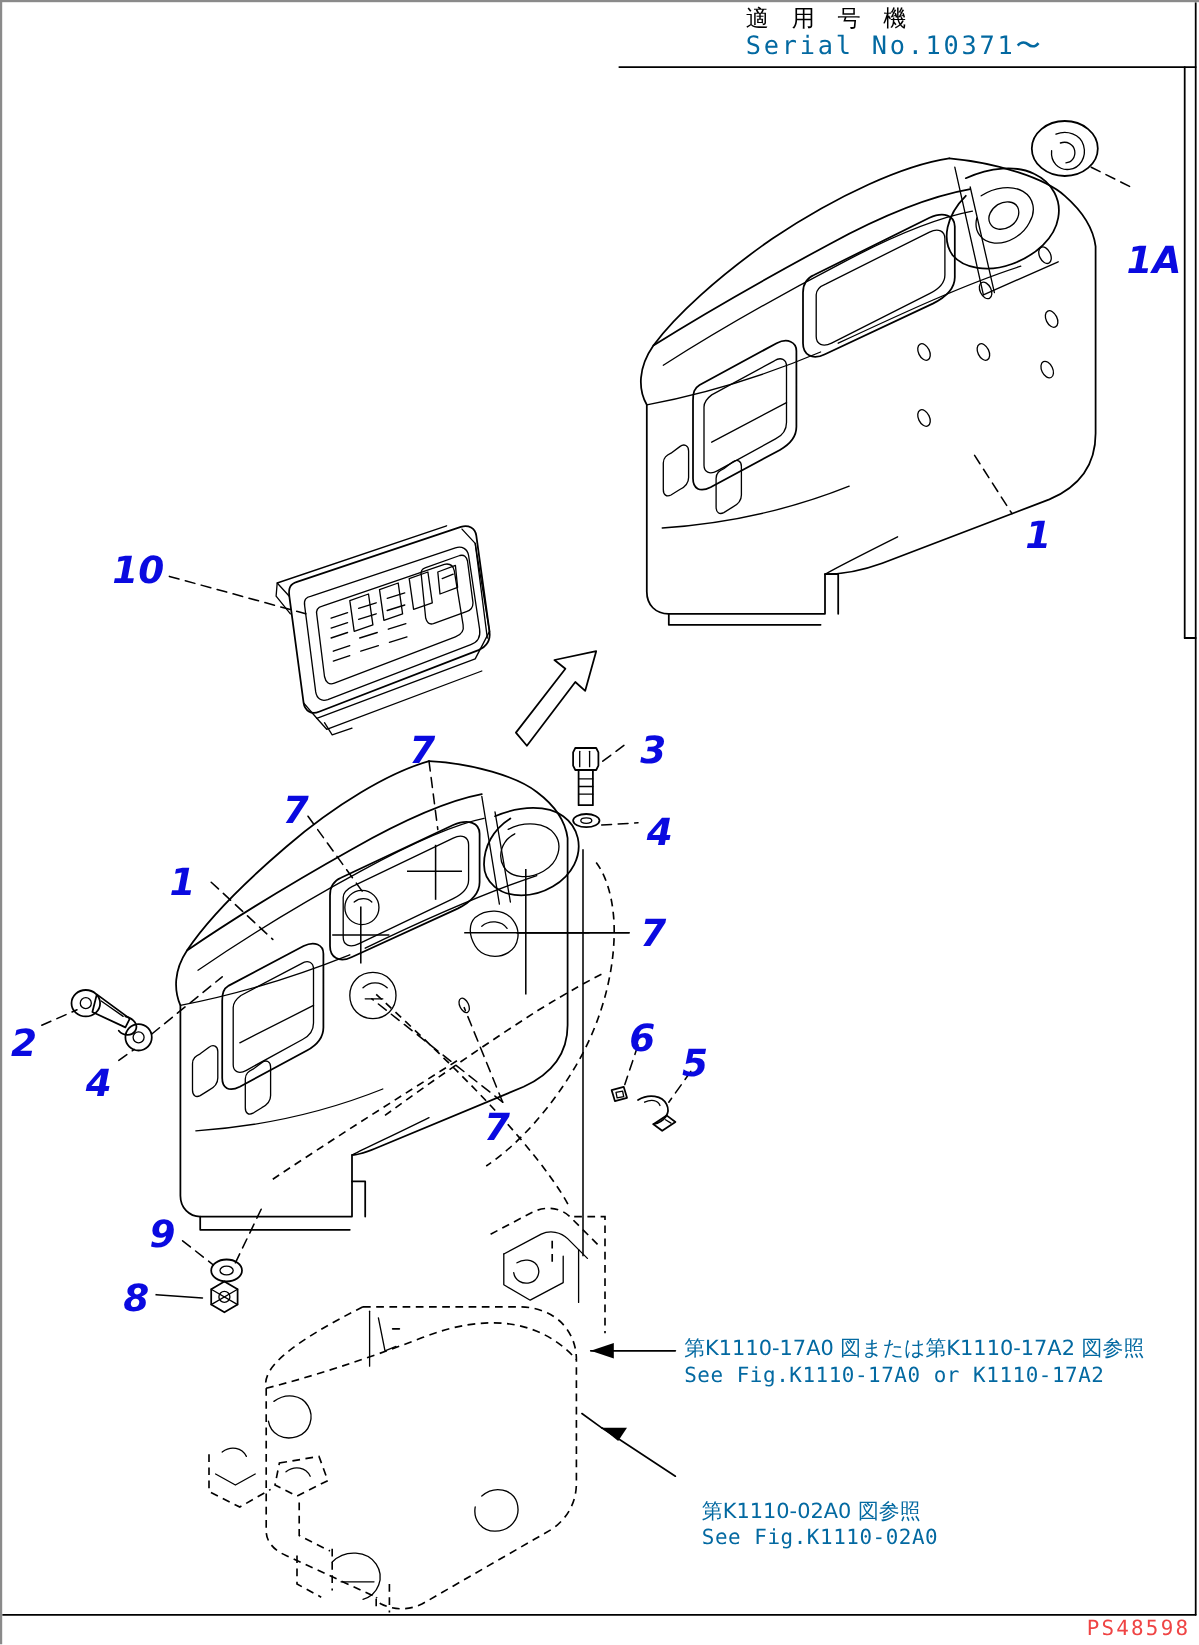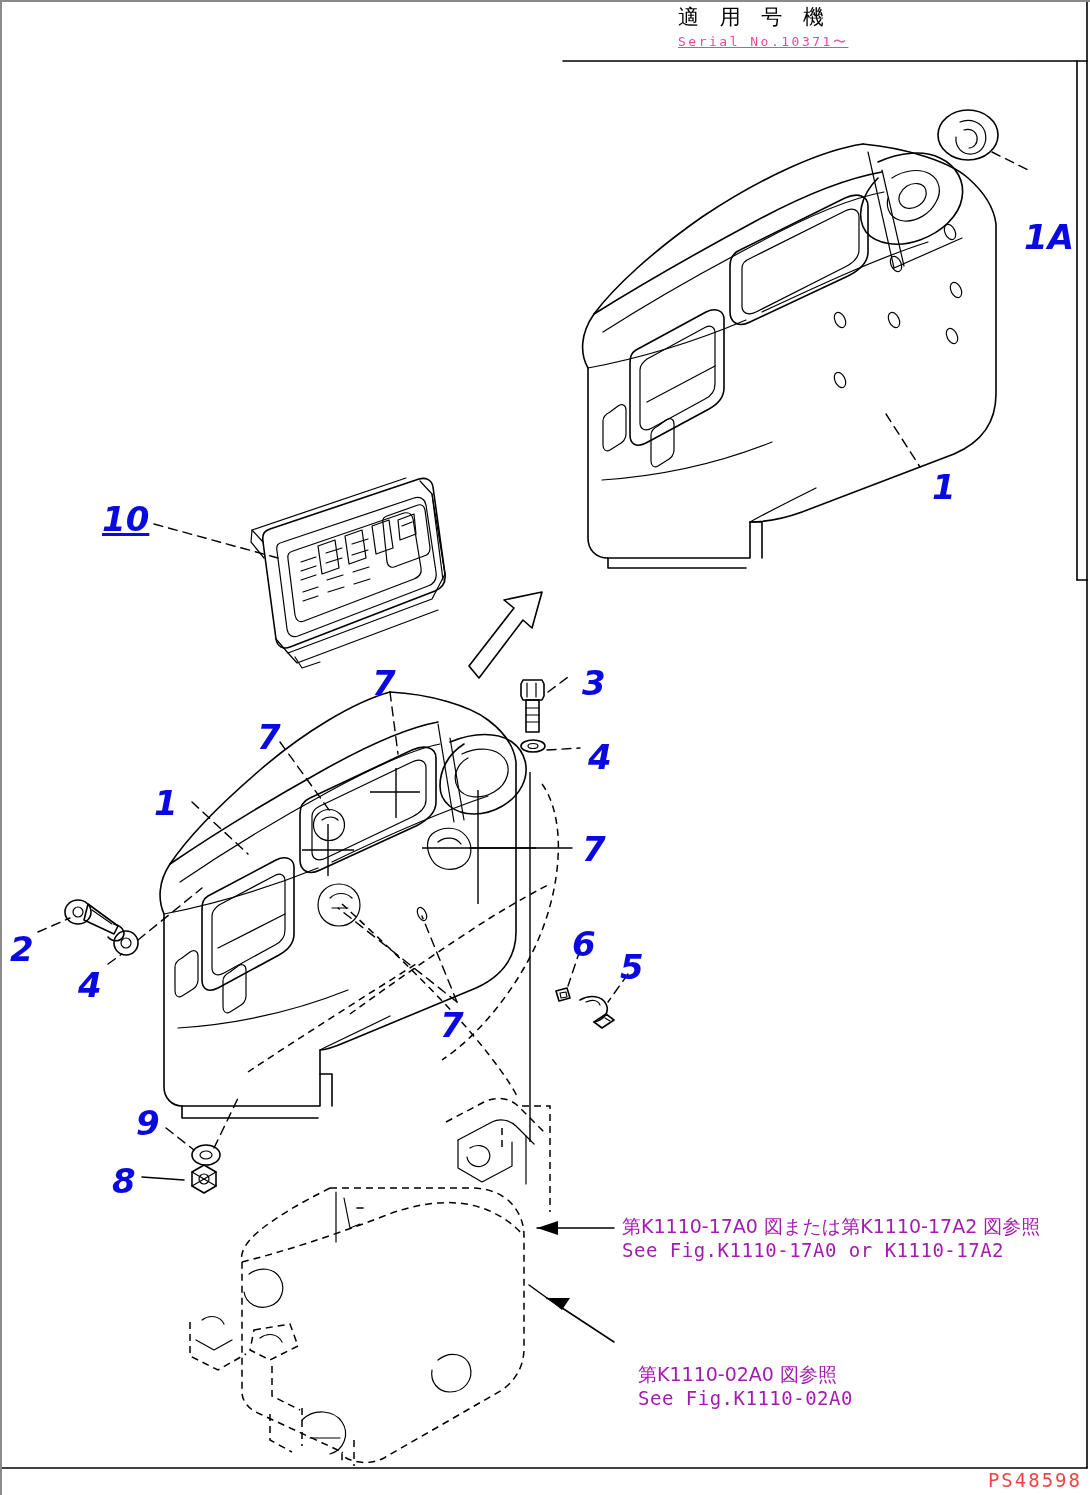--- a/index.html
+++ b/index.html
@@ -37,45 +37,44 @@
   .serial-jp {
     font-family: "DejaVu Sans", sans-serif;
     font-size: 21px;
     letter-spacing: 7px;
     color: #000;
     line-height: 26px;
     white-space: nowrap;
   }
   .serial-en {
     font-family: "DejaVu Sans Mono", monospace;
-    font-size: 13px;
+    font-size: 23px;
     letter-spacing: 2.5px;
-    color: #ec4899;
+    color: #0369a1;
     line-height: 24px;
     white-space: nowrap;
-    text-decoration: underline;
   }
   
   .callout {
     position: absolute;
     color: #0a0ae0;
     font-family: "DejaVu Sans", sans-serif;
     font-weight: bold;
     font-size: 34px;
     line-height: 34px;
     font-style: italic;
     letter-spacing: 0px;
     white-space: nowrap;
     user-select: none;
   }
   
   .refnote {
     position: absolute;
     white-space: nowrap;
-    color: #a21caf;
+    color: #0369a1;
   }
   .refnote .jp {
     font-family: "DejaVu Sans", sans-serif;
     font-size: 19px;
     line-height: 24px;
     letter-spacing: 0px;
   }
   .refnote .en {
     font-family: "DejaVu Sans Mono", monospace;
     font-size: 19px;
@@ -563,21 +562,21 @@
 
       <path class="lead-solid" d="M 612 1340 L 545 1296"></path>
       <path d="M 545 1296 L 568 1296 L 560 1308 Z" fill="#000" stroke="none"></path>
       <path class="lead-solid" d="M 545 1296 L 527 1283"></path>
     </g>
 
   </svg>
 
   <div class="callout" style="left:1022px; top:178px;margin-top:40px;">1A</div>
   <div class="callout" style="left:930px;  top:468px;">1</div>
-  <div class="callout" style="left:100px;  top:500px;text-decoration:underline;">10</div>
+  <div class="callout" style="left:100px;  top:500px;">10</div>
   <div class="callout" style="left:370px;  top:664px;">7</div>
   <div class="callout" style="left:580px;  top:664px;">3</div>
   <div class="callout" style="left:255px;  top:718px;">7</div>
   <div class="callout" style="left:586px;  top:738px;">4</div>
   <div class="callout" style="left:152px;  top:784px;">1</div>
   <div class="callout" style="left:580px;  top:830px;">7</div>
   <div class="callout" style="left:8px;    top:930px;">2</div>
   <div class="callout" style="left:570px;  top:925px;">6</div>
   <div class="callout" style="left:618px;  top:948px;">5</div>
   <div class="callout" style="left:76px;   top:966px;">4</div>

